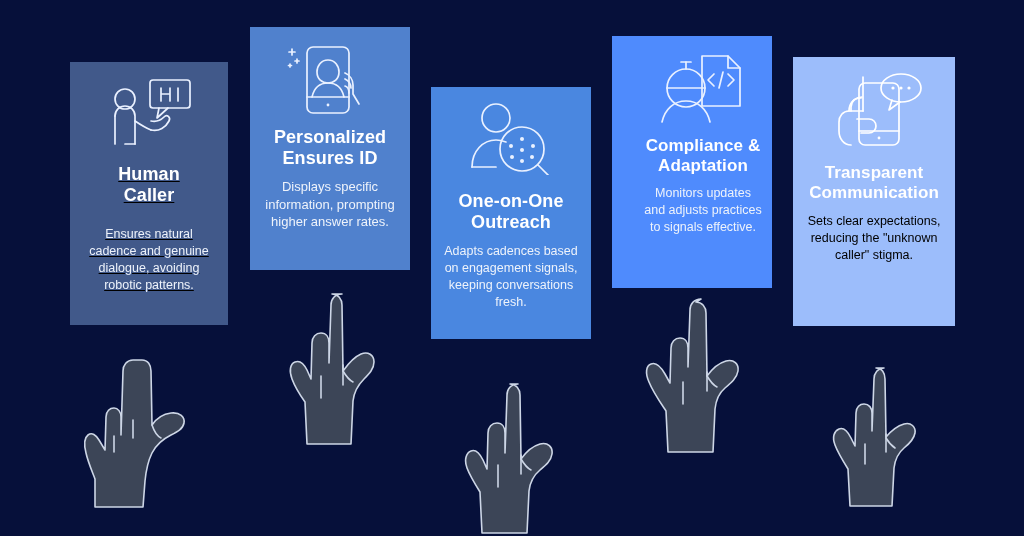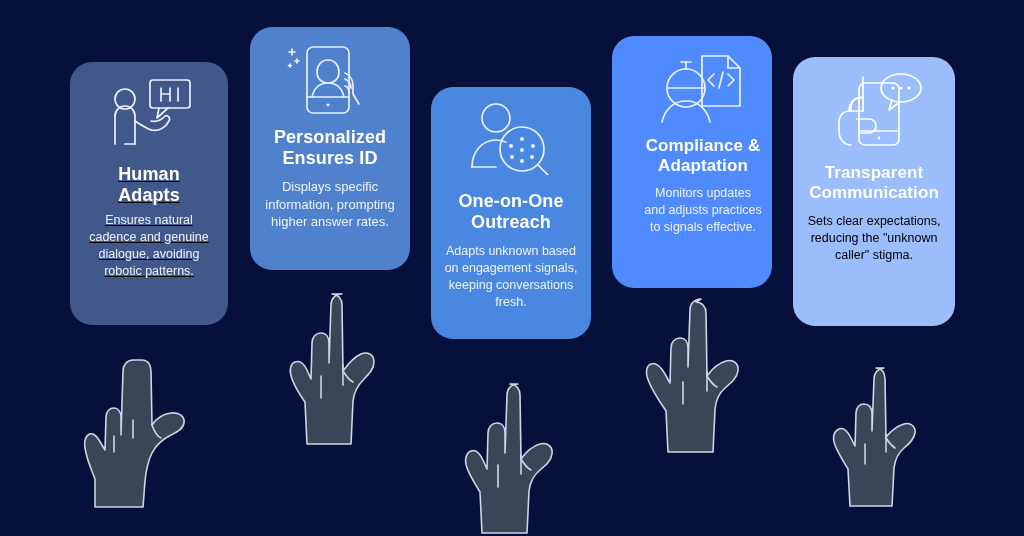--- a/index.html
+++ b/index.html
@@ -15,21 +15,20 @@
     overflow: hidden;
     font-family: "Liberation Sans", sans-serif;
   }
   .card {
     position: absolute;
     box-sizing: border-box;
     display: flex;
     flex-direction: column;
     align-items: center;
     padding: 14px 10px 12px 10px;
-    border-radius: 22px;
   }
   .card-icon {
     width: 100%;
     display: flex;
     justify-content: center;
     align-items: center;
   }
   .card-icon svg {
     display: block;
   }
@@ -53,21 +52,21 @@
     overflow: visible;
   }
   
   #card-1 { left: 70px;  top: 62px;  width: 158px; height: 263px; background:#41598a;text-decoration:underline; }
   #card-2 { left: 250px; top: 27px;  width: 160px; height: 243px; background:#5081cd; }
   #card-3 { left: 431px; top: 87px;  width: 160px; height: 252px; background:#4a87e0; }
   #card-4 { left: 612px; top: 36px;  width: 160px; height: 252px; background:#4f8bfd;padding-left:32px; }
   #card-5 { left: 793px; top: 57px;  width: 162px; height: 269px; background:#9cbdfb; }
 
   #card-1 .card-title { font-size: 18px; margin-top: 14px; }
-  #card-1 .card-desc  { font-size: 12.5px; margin-top: 7px; }
+  #card-1 .card-desc  { font-size: 12.5px; margin-top: 21px; }
   #card-2 .card-title { font-size: 18px; margin-top: 10px; }
   #card-2 .card-desc  { font-size: 13px; margin-top: 10px; }
   #card-3 .card-title { font-size: 18px; margin-top: 16px; }
   #card-3 .card-desc  { font-size: 12.5px; margin-top: 11px; }
   #card-4 .card-title { font-size: 17px; margin-top: 12px; }
   #card-4 .card-desc  { font-size: 12.5px; margin-top: 10px; }
   #card-5 .card-title { font-size: 17px; margin-top: 14px; }
   #card-5 .card-desc  { font-size: 12.5px; margin-top: 11px; }
   #card-5 .card-title { color:#ffffff; }
   #card-5 .card-desc  { color:#000000; }
@@ -86,21 +85,21 @@
         <path d="M24 68 h10"></path>
         <path d="M34 45 c6 4 11 7 16 9"></path>
         <path d="M50 54 c8 2 15 -3 18 -9 c2 -4 -2 -7 -5 -4 c-3 3 -8 5 -13 4"></path>
         <rect x="49" y="4" width="40" height="28" rx="3"></rect>
         <path d="M58 32 l-2 10 l11 -10"></path>
         <path d="M60 12 v13 M60 18 h9 M69 12 v13"></path>
         <path d="M77 12 v13"></path>
       </svg>
     </div>
     <div class="card-title">
-      <span>Human</span><br><span>Adapts</span>
+      <span>Human</span><br><span>Caller</span>
     </div>
     <div class="card-desc">Ensures natural cadence and genuine dialogue, avoiding robotic patterns.</div>
   </div>
 
   <div class="card" id="card-2">
     <div class="card-icon">
       <svg width="96" height="76" viewBox="0 0 96 76" fill="none" stroke="#eaf1ff" stroke-width="1.7" stroke-linecap="round" stroke-linejoin="round">
         <rect x="25" y="6" width="42" height="66" rx="6"></rect>
         <path d="M25 56 h42"></path>
         <circle cx="46" cy="64" r="1.4" fill="#eaf1ff" stroke="none"></circle>
@@ -131,21 +130,21 @@
         <circle cx="69" cy="45" r="2" fill="#eaf1ff" stroke="none"></circle>
         <circle cx="58" cy="49" r="2" fill="#eaf1ff" stroke="none"></circle>
         <circle cx="48" cy="56" r="2" fill="#eaf1ff" stroke="none"></circle>
         <circle cx="68" cy="56" r="2" fill="#eaf1ff" stroke="none"></circle>
         <circle cx="58" cy="60" r="2" fill="#eaf1ff" stroke="none"></circle>
       </svg>
     </div>
     <div class="card-title">
       <span>One-on-One</span><br><span>Outreach</span>
     </div>
-    <div class="card-desc">Adapts unknown based on engagement signals, keeping conversations fresh.</div>
+    <div class="card-desc">Adapts cadences based on engagement signals, keeping conversations fresh.</div>
   </div>
 
   <div class="card" id="card-4">
     <div class="card-icon">
       <svg width="94" height="74" viewBox="0 0 94 74" fill="none" stroke="#eaf1ff" stroke-width="1.7" stroke-linecap="round" stroke-linejoin="round">
         <circle cx="30" cy="38" r="19"></circle>
         <path d="M11 38 h38"></path>
         <path d="M30 19 v-7"></path>
         <path d="M25 12 h10"></path>
         <path d="M6 72 c3 -13 12 -21 24 -21 c12 0 21 8 24 21"></path>

